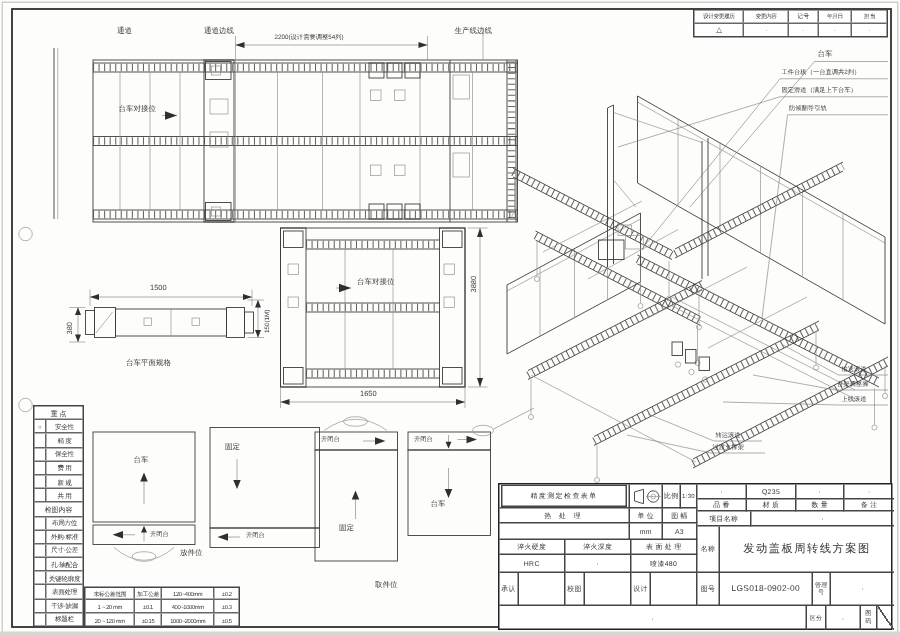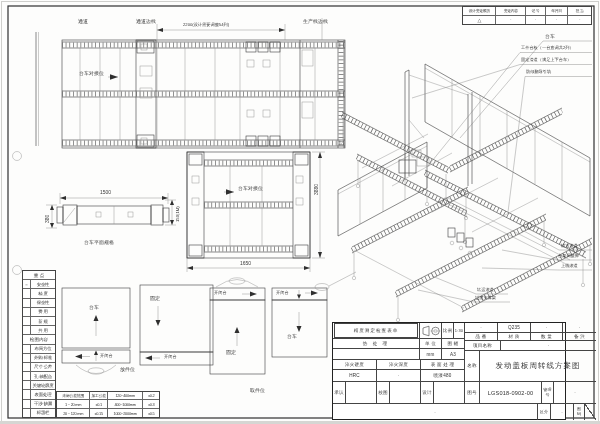--- a/index.html
+++ b/index.html
@@ -36,21 +36,21 @@
   
   #rev{position:absolute;left:462px;top:6px;width:130px;height:18.5px;border:.8px solid #444;
        box-sizing:border-box;display:flex;flex-direction:column;background:#fff;}
   .r-row{flex:1;display:flex;border-bottom:.5px solid #666;box-sizing:border-box;}
   .r-row:last-child{border-bottom:none;}
   .r-cell{border-right:.5px solid #666;box-sizing:border-box;display:flex;align-items:center;
           justify-content:center;font-size:3.8px;letter-spacing:-.3px;white-space:nowrap;overflow:hidden;}
   .r-cell:last-child{border-right:none;}
   .rc1{width:34px;}.rc2{width:30px;}.rc3{width:20px;}.rc4{width:23px;}.rc5{width:23px;}
   
-  #tb{position:absolute;left:332px;top:322px;width:234px;height:98px;border:1.2px solid #222;
+  #tb{position:absolute;left:332px;top:322px;width:263px;height:98px;border:1.2px solid #222;
       box-sizing:border-box;background:#fff;}
   .cell{position:absolute;box-sizing:border-box;border-right:.6px solid #444;border-bottom:.6px solid #444;
         display:flex;align-items:center;justify-content:center;font-size:4.6px;letter-spacing:.2px;
         white-space:nowrap;overflow:hidden;}
   .vstack{word-break:break-all;white-space:normal;line-height:1.15;text-align:center;padding:1px 1px;}
   .noR{border-right:none;}.noB{border-bottom:none;}
   .diag{background:linear-gradient(to top right,transparent 47%,#555 47%,#555 53%,transparent 53%);}
   #shadow{position:absolute;left:0;top:421px;width:600px;height:3px;background:#d6d6d3;}
 </style>
 </head>

